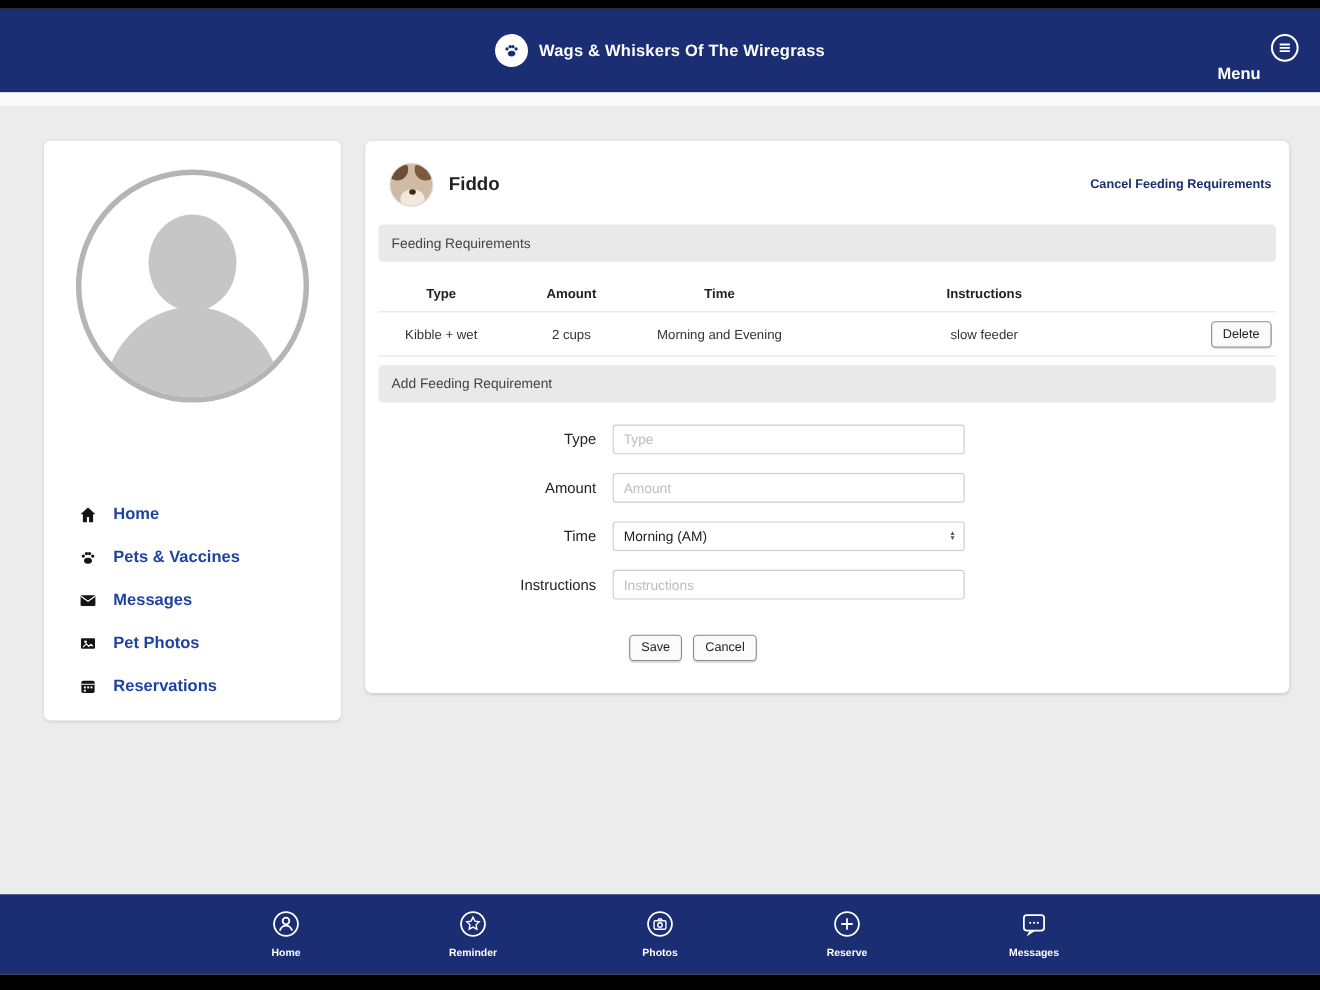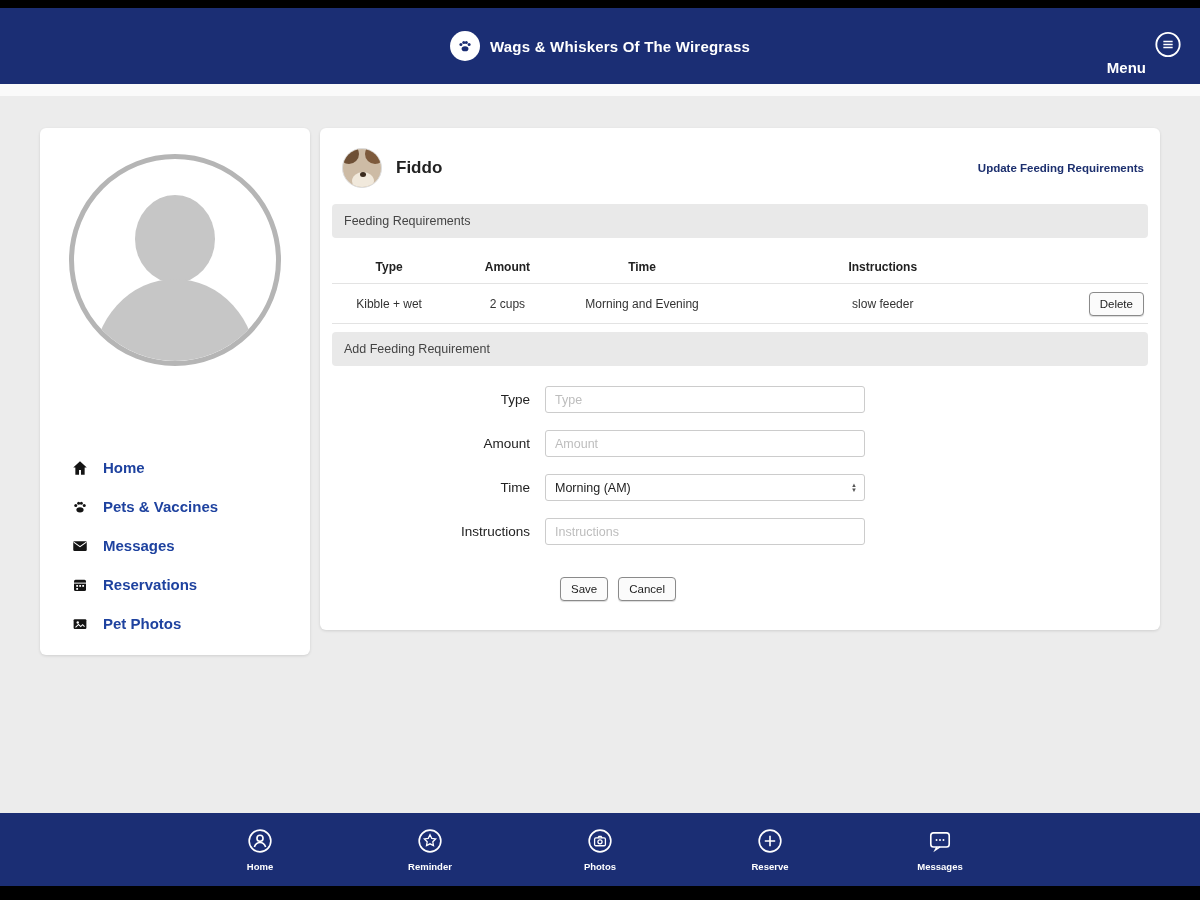--- a/index.html
+++ b/index.html
@@ -23,21 +23,21 @@
   .avatar-circle { position:absolute; left:50%; transform:translateX(-50%); top:26px; width:212px; height:212px; border-radius:50%; border:5px solid #b5b5b5; background:#fff; overflow:hidden; }
   .av-head { position:absolute; top:36px; left:50%; transform:translateX(-50%); width:80px; height:88px; background:#c6c6c6; border-radius:50%; }
   .av-body { position:absolute; bottom:-30px; left:50%; transform:translateX(-50%); width:164px; height:112px; background:#c6c6c6; border-radius:50% 50% 0 0 / 80% 80% 0 0; }
   .name-band { position:absolute; left:8px; right:8px; top:262px; height:42px; background:#ededed; border-radius:3px; display:flex; align-items:center; justify-content:center; font-size:15px; font-weight:bold; color:#1a1a1a; }
   .side-nav { position:absolute; top:320px; left:0; right:0; }
   .side-item { display:flex; align-items:center; gap:14px; height:39px; padding-left:30px; cursor:pointer; }
   .side-item .icon { width:19px; height:19px; display:flex; align-items:center; justify-content:center; }
   .side-label { color:#1e429f; font-size:15px; font-weight:600; }
 
   
-  .main-card { position:absolute; left:320px; top:128px; width:840px; height:502px; background:#fff; border-radius:6px; box-shadow:0 1px 3px rgba(0,0,0,.12); padding:0 12px; }
+  .main-card { position:absolute; left:332px; top:128px; width:840px; height:502px; background:#fff; border-radius:6px; box-shadow:0 1px 3px rgba(0,0,0,.12); padding:0 12px; }
   .pet-header { display:flex; align-items:center; justify-content:space-between; padding:20px 4px 16px 10px; }
   .pet-left { display:flex; align-items:center; gap:14px; }
   .pet-avatar { width:40px; height:40px; border-radius:50%; background:#cdbba5; border:1px solid #ddd; position:relative; overflow:hidden; }
   .pet-ear { position:absolute; width:20px; height:20px; border-radius:50%; background:#6e4f35; top:-5px; left:-4px; }
   .pet-ear.r { left:auto; right:-4px; background:#7d5a3c; }
   .pet-muzzle { position:absolute; bottom:-3px; left:9px; width:22px; height:18px; border-radius:50%; background:#f1e9dc; }
   .pet-nose { position:absolute; bottom:10px; left:17px; width:6px; height:5px; border-radius:50%; background:#3a2a1d; }
   .pet-name { font-size:17px; font-weight:bold; color:#222; }
   .update-link { font-size:11.5px; font-weight:600; color:#1c2f6e; cursor:pointer; }
 
@@ -131,55 +131,55 @@
           <svg width="18" height="18" viewBox="0 0 24 24">
               <rect x="3" y="5.5" width="18" height="13" rx="1.6" fill="#141414"></rect>
               <path d="M3.5 6.8l8.5 6 8.5-6" stroke="#fff" stroke-width="1.5" fill="none"></path>
             </svg>
         </span>
         <span class="side-label">Messages</span>
       </div>
       <div class="side-item">
         <span class="icon">
           <svg width="18" height="18" viewBox="0 0 24 24">
+              <rect x="3.5" y="5.5" width="17" height="13" rx="1.6" fill="#141414"></rect>
+              <circle cx="9" cy="10" r="1.6" fill="#fff"></circle>
+              <path d="M6 16.5l4-4 3 3 2.5-2.5 2.5 2.5" stroke="#fff" stroke-width="1.4" fill="none"></path>
+            </svg>
+        </span>
+        <span class="side-label">Pet Photos</span>
+      </div>
+      <div class="side-item">
+        <span class="icon">
+          <svg width="18" height="18" viewBox="0 0 24 24">
               <rect x="4" y="5" width="16" height="15" rx="2" fill="#141414"></rect>
               <path d="M4 9.5h16" stroke="#fff" stroke-width="1.3"></path>
               <rect x="7" y="12" width="2.4" height="2.4" fill="#fff"></rect>
               <rect x="11" y="12" width="2.4" height="2.4" fill="#fff"></rect>
               <rect x="15" y="12" width="2.4" height="2.4" fill="#fff"></rect>
               <rect x="7" y="16" width="2.4" height="2.4" fill="#fff"></rect>
             </svg>
         </span>
         <span class="side-label">Reservations</span>
-      </div>
-      <div class="side-item">
-        <span class="icon">
-          <svg width="18" height="18" viewBox="0 0 24 24">
-              <rect x="3.5" y="5.5" width="17" height="13" rx="1.6" fill="#141414"></rect>
-              <circle cx="9" cy="10" r="1.6" fill="#fff"></circle>
-              <path d="M6 16.5l4-4 3 3 2.5-2.5 2.5 2.5" stroke="#fff" stroke-width="1.4" fill="none"></path>
-            </svg>
-        </span>
-        <span class="side-label">Pet Photos</span>
       </div>
     </div>
   </div>
 
   <div class="main-card">
     <div class="pet-header">
       <div class="pet-left">
         <div class="pet-avatar">
           <div class="pet-ear"></div>
             <div class="pet-ear r"></div>
           <div class="pet-muzzle"></div>
             <div class="pet-nose"></div>
         </div>
         <div class="pet-name">Fiddo</div>
       </div>
-      <div class="update-link">Update Feeding Requirements</div>
+      <div class="update-link">Cancel Feeding Requirements</div>
     </div>
 
     <div class="section-bar bar-feeding">Feeding Requirements</div>
 
     <div class="feed-table">
       <div class="t-row t-head">
         <div class="t-cell">Type</div>
         <div class="t-cell">Amount</div>
         <div class="t-cell">Time</div>
         <div class="t-cell">Instructions</div>

